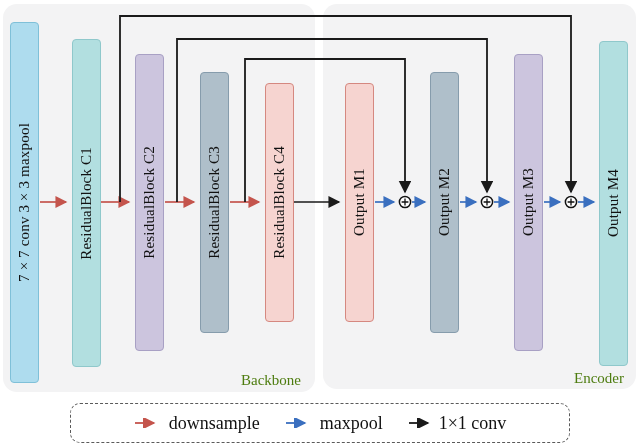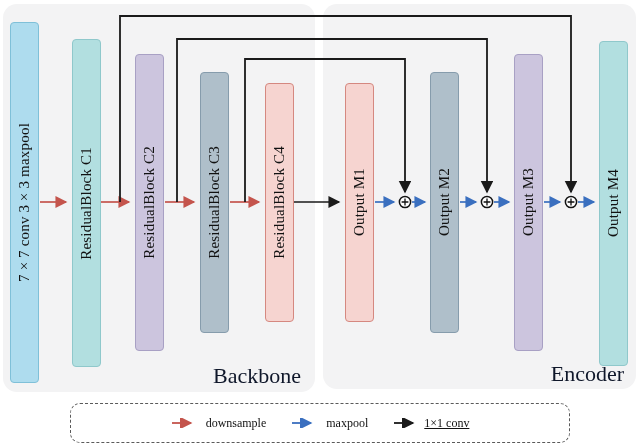--- a/index.html
+++ b/index.html
@@ -3,21 +3,21 @@
 <meta charset="utf-8">
 <style>
   html,body{margin:0;padding:0;background:#ffffff;}
   .canvas{
     position:relative;width:640px;height:446px;background:#ffffff;overflow:hidden;
     font-family:"Liberation Serif", serif;color:#111;
   }
   .panel{position:absolute;background:#f3f3f4;border-radius:14px;z-index:1;}
   .panel-backbone{left:3px;top:4px;width:312px;height:388px;}
   .panel-encoder{left:323px;top:4px;width:313px;height:385px;}
-  .panel-label{position:absolute;font-size:22px;color:#0f172a;z-index:2;}
+  .panel-label{position:absolute;font-size:15px;color:#4d7c0f;z-index:2;}
   .panel-label.backbone{right:14px;bottom:3px;}
   .panel-label.encoder{right:12px;bottom:4px;text-decoration:underline;}
 
   svg.wires{position:absolute;left:0;top:0;z-index:2;}
 
   .bar{
     position:absolute;width:29px;box-sizing:border-box;border-radius:4px;
     border:1px solid;z-index:3;display:flex;align-items:center;justify-content:center;
   }
   .vlabel{
@@ -38,21 +38,21 @@
   .bar-m1{left:345px;top:83px;height:239px;}
   .bar-m2{left:430px;top:72px;height:261px;}
   .bar-m3{left:514px;top:54px;height:297px;}
   .bar-m4{left:599px;top:41px;height:325px;}
 
   .legend{
     position:absolute;left:70px;top:403px;width:500px;height:40px;box-sizing:border-box;
     border:1.5px dashed #5a5a5a;border-radius:10px;
     display:flex;align-items:center;justify-content:center;gap:25px;z-index:2;background:#fff;
   }
-  .legend-item{display:flex;align-items:center;gap:7px;font-size:12px;color:#111;}
+  .legend-item{display:flex;align-items:center;gap:7px;font-size:18px;color:#111;}
   .legend-item svg{display:block;}
 </style>
 </head>
 <body>
 
 <div class="canvas">
 
   <div class="panel panel-backbone"></div>
   <div class="panel panel-encoder"></div>
 
@@ -149,21 +149,21 @@
         <path d="M1,5 L20,5" stroke="#c4544c" stroke-width="1.8" fill="none" marker-end="url(#ah-red)"></path>
       </svg>
       <span>downsample</span>
     </div>
     <div class="legend-item">
       <svg width="28" height="10" viewBox="0 0 28 10">
         <path d="M1,5 L20,5" stroke="#3a6fbf" stroke-width="1.8" fill="none" marker-end="url(#ah-blue)"></path>
       </svg>
       <span>maxpool</span>
     </div>
-    <div class="legend-item" style="gap:3px;text-decoration:underline;">
+    <div class="legend-item" style="gap:3px;">
       <svg width="28" height="10" viewBox="0 0 28 10">
         <path d="M1,5 L20,5" stroke="#1a1a1a" stroke-width="1.8" fill="none" marker-end="url(#ah-black)"></path>
       </svg>
       <span>1×1 conv</span>
     </div>
   </div>
 
 </div>
 
 </body></html>

